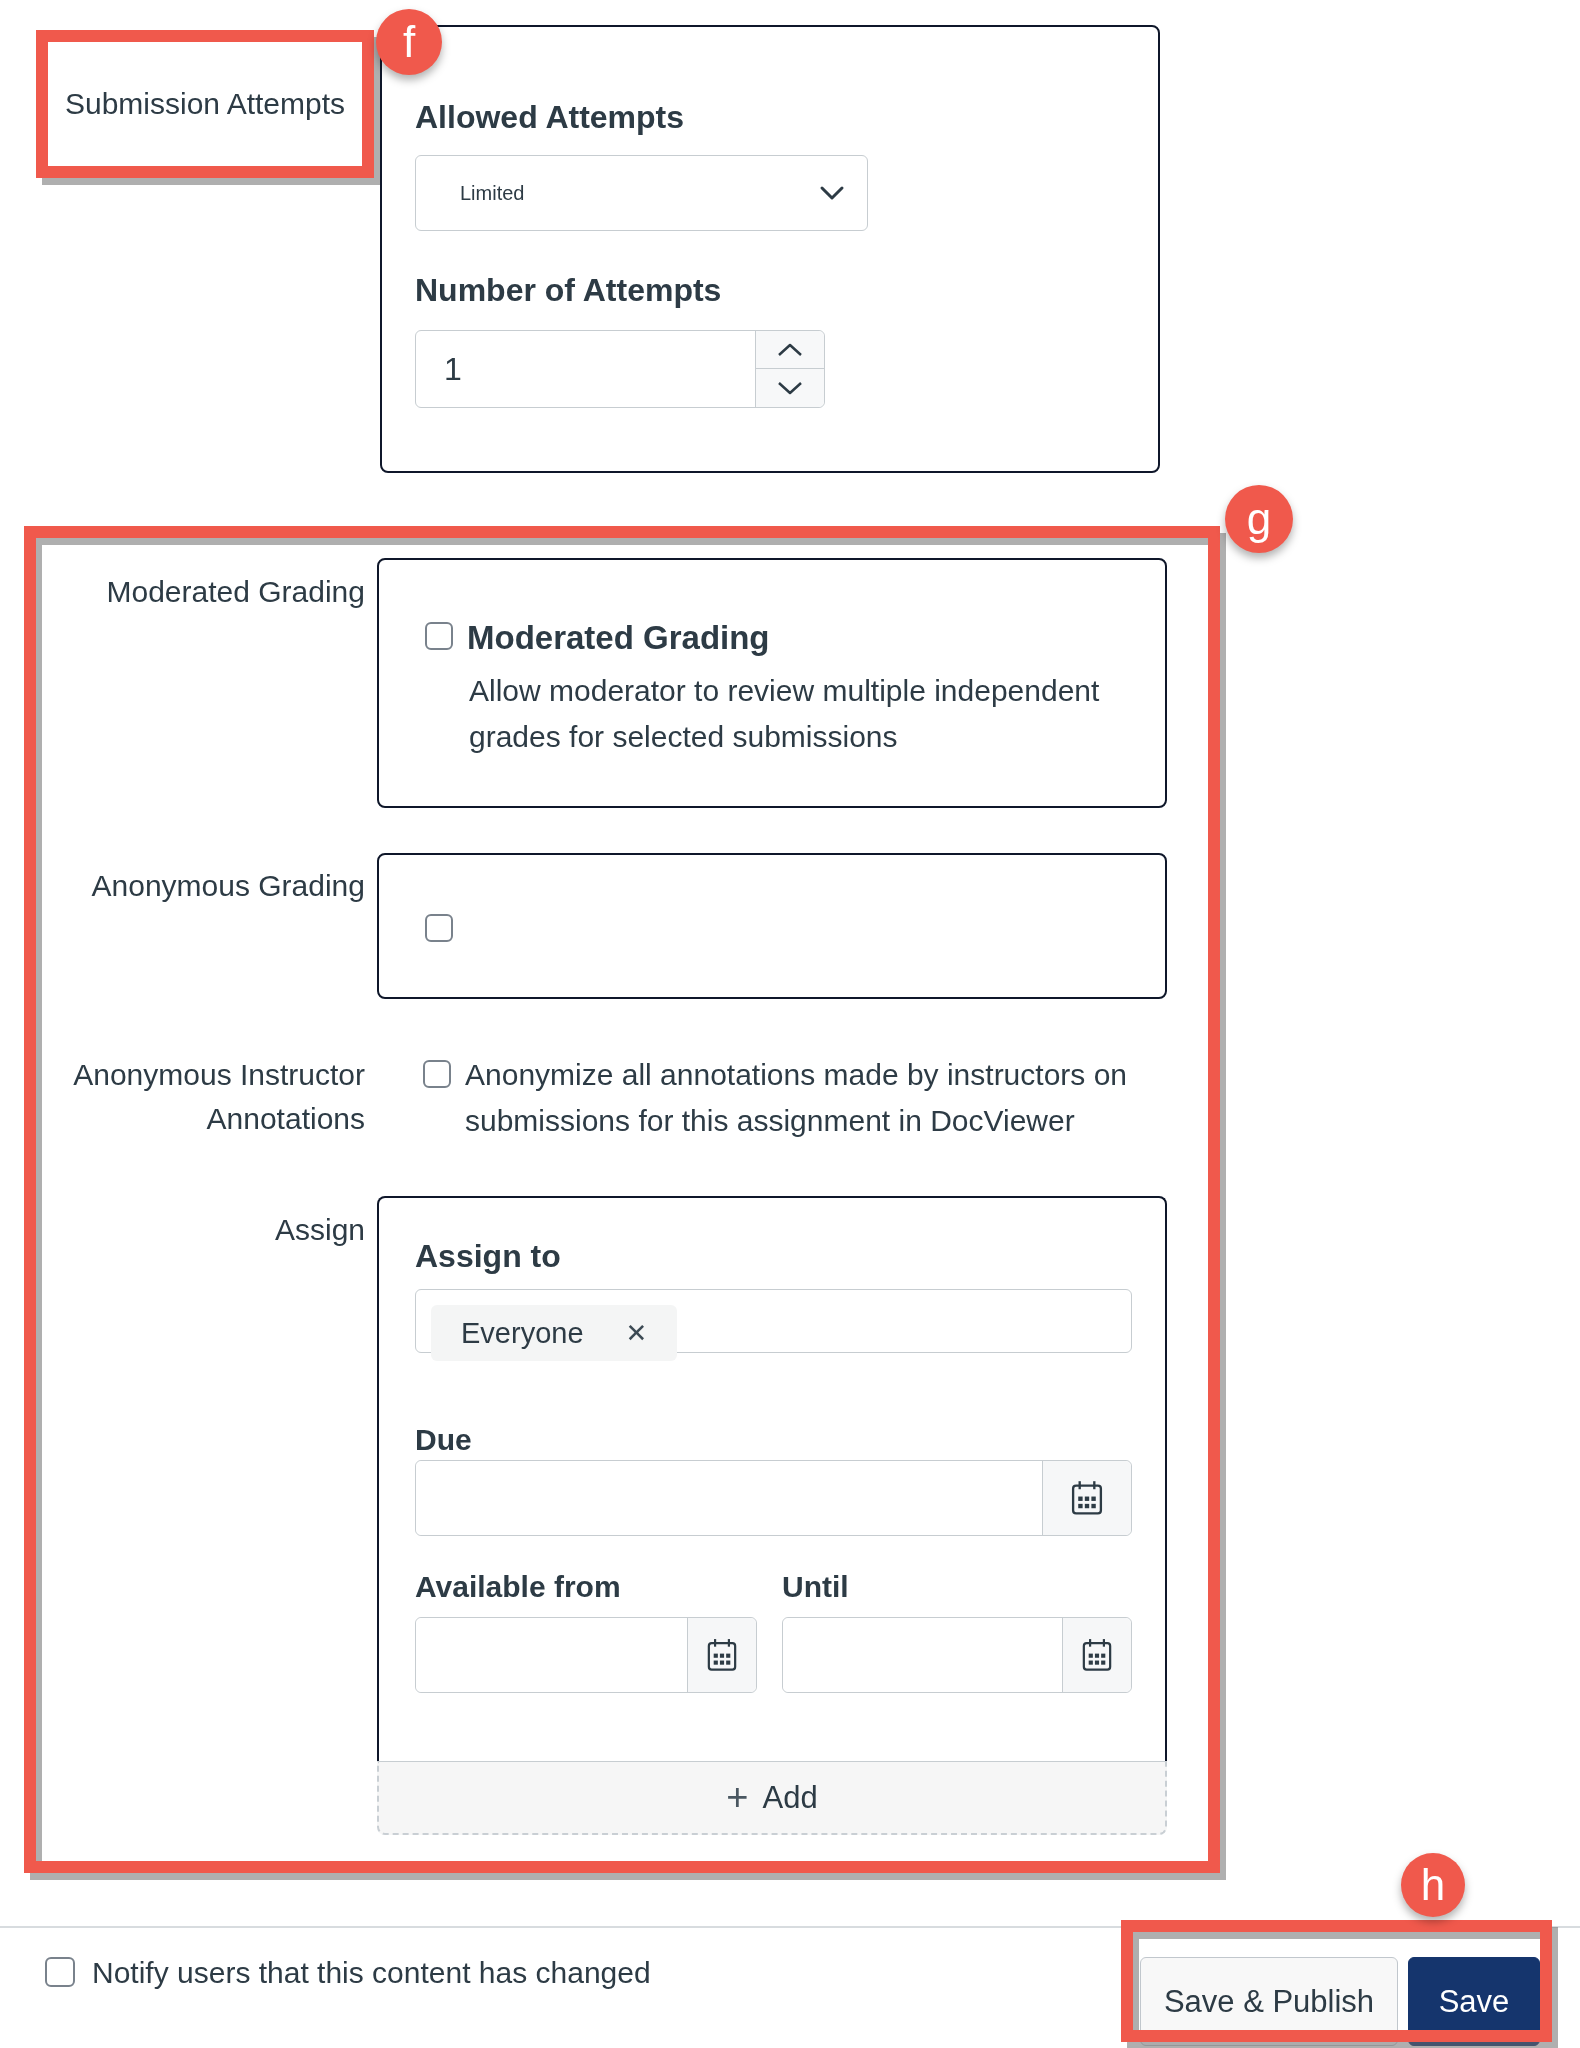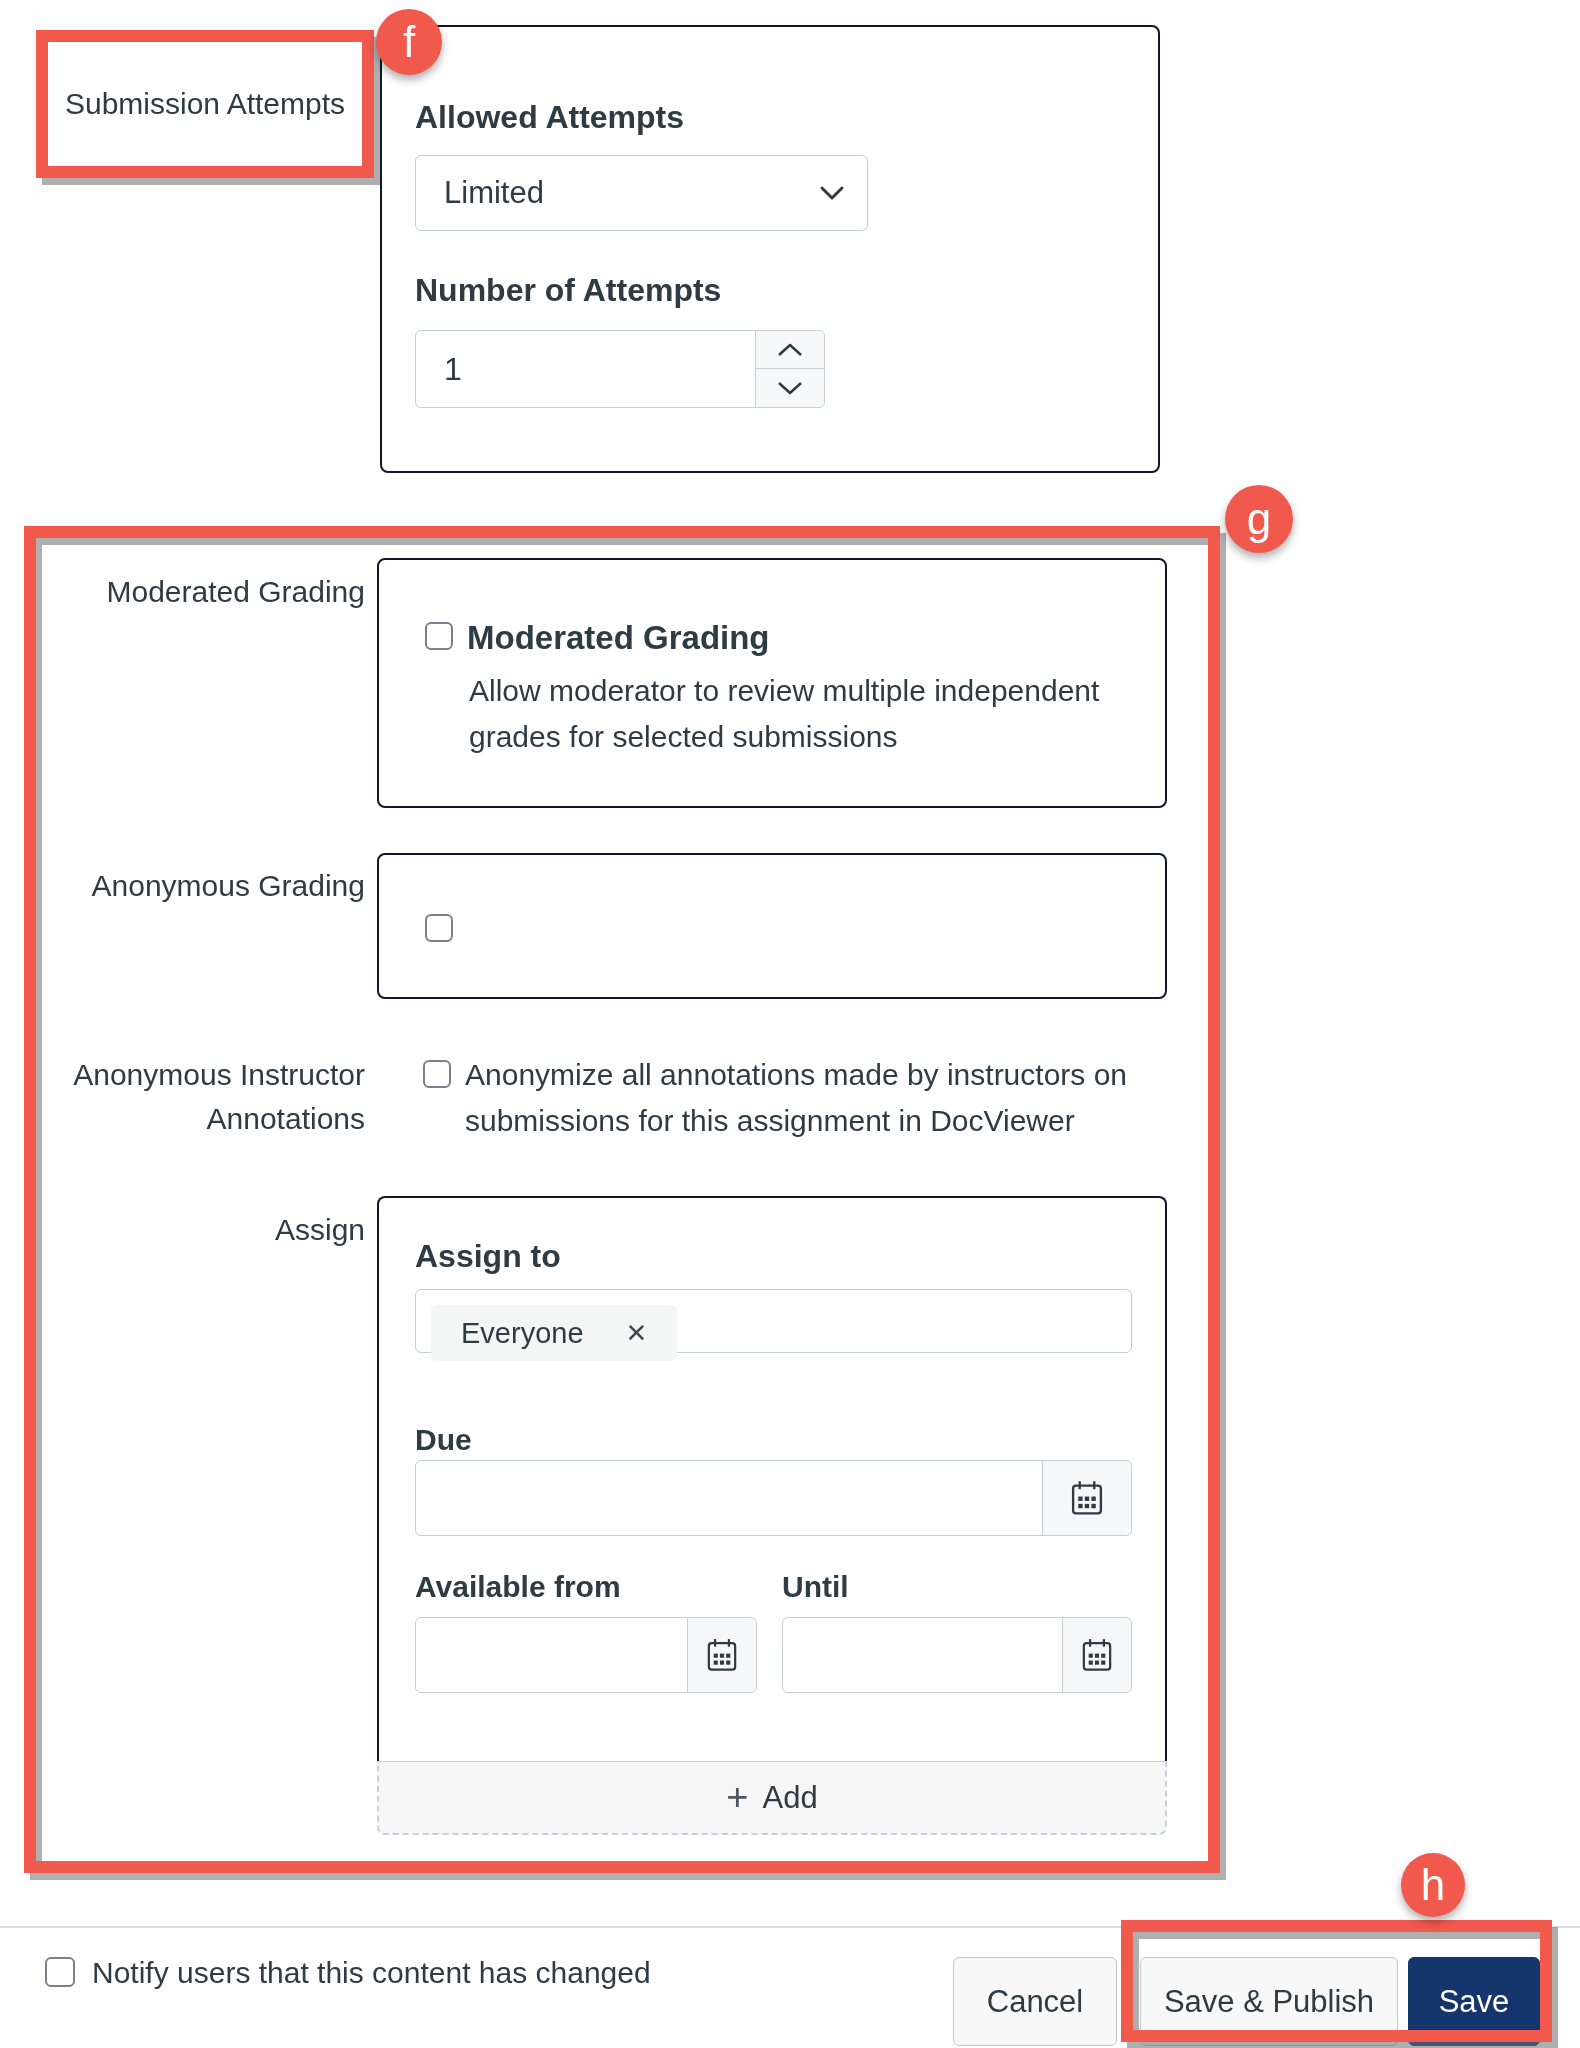--- a/index.html
+++ b/index.html
@@ -8,21 +8,21 @@
     font-family:"Liberation Sans",sans-serif;color:#2d3b45;overflow:hidden;
   }
   
   .panel{position:absolute;background:#fff;border:2px solid #0f172a;border-radius:8px;box-sizing:border-box;}
   
   .side-label{position:absolute;font-size:30px;line-height:44px;text-align:right;color:#2d3b45;}
   .h-bold{position:absolute;font-weight:bold;font-size:32px;line-height:40px;color:#2d3b45;}
   .h-bold.sm{font-size:30px;}
   
   .inputbox{position:absolute;background:#fff;border:1px solid #c7cdd1;border-radius:6px;box-sizing:border-box;}
-  .select-text{position:absolute;left:28px;top:0;bottom:0;display:flex;align-items:center;font-size:31px;}
+  .select-text{position:absolute;left:44px;top:0;bottom:0;display:flex;align-items:center;font-size:20px;}
   .chev{position:absolute;right:22px;top:50%;transform:translateY(-50%);}
   .numval{position:absolute;left:28px;top:0;bottom:0;display:flex;align-items:center;font-size:32px;}
   .spinner{position:absolute;right:0;top:0;bottom:0;width:68px;border-left:1px solid #c7cdd1;background:#f7f8f9;border-radius:0 6px 6px 0;overflow:hidden;}
   .spin-btn{position:absolute;left:0;right:0;height:50%;display:flex;align-items:center;justify-content:center;}
   .spin-btn.up{top:0;border-bottom:1px solid #c7cdd1;box-sizing:border-box;}
   .spin-btn.down{bottom:0;}
   
   .checkbox{position:absolute;width:28px;height:28px;background:#fff;border:2px solid #79828c;border-radius:6px;box-sizing:border-box;}
   .cb-label{position:absolute;font-size:30px;line-height:46px;color:#2d3b45;}
   .cb-label.bold{font-weight:bold;font-size:33px;line-height:40px;}
@@ -170,23 +170,20 @@
   </div>
   <div class="add-footer" style="left:377px;top:1761px;width:790px;height:74px;">
     <span class="plus">+</span>
     <span>Add</span>
   </div>
 
   <div class="divider" style="top:1926px;"></div>
   <div class="checkbox" style="left:45px;top:1957px;width:30px;height:30px;"></div>
   <div class="cb-label" style="left:92px;top:1950px;">Notify users that this content has changed</div>
 
-  <div class="btn" style="left:953px;top:1957px;width:164px;height:89px;">
-    <span>Cancel</span>
-  </div>
   <div class="btn" style="left:1140px;top:1957px;width:258px;height:89px;">
     <span>Save &amp; Publish</span>
   </div>
   <div class="btn primary" style="left:1408px;top:1957px;width:132px;height:89px;">
     <span>Save</span>
   </div>
 
   <div class="ann-label-box" style="left:36px;top:18px;width:338px;height:148px;margin-top:12px;">
     <span>Submission Attempts</span>
   </div>

